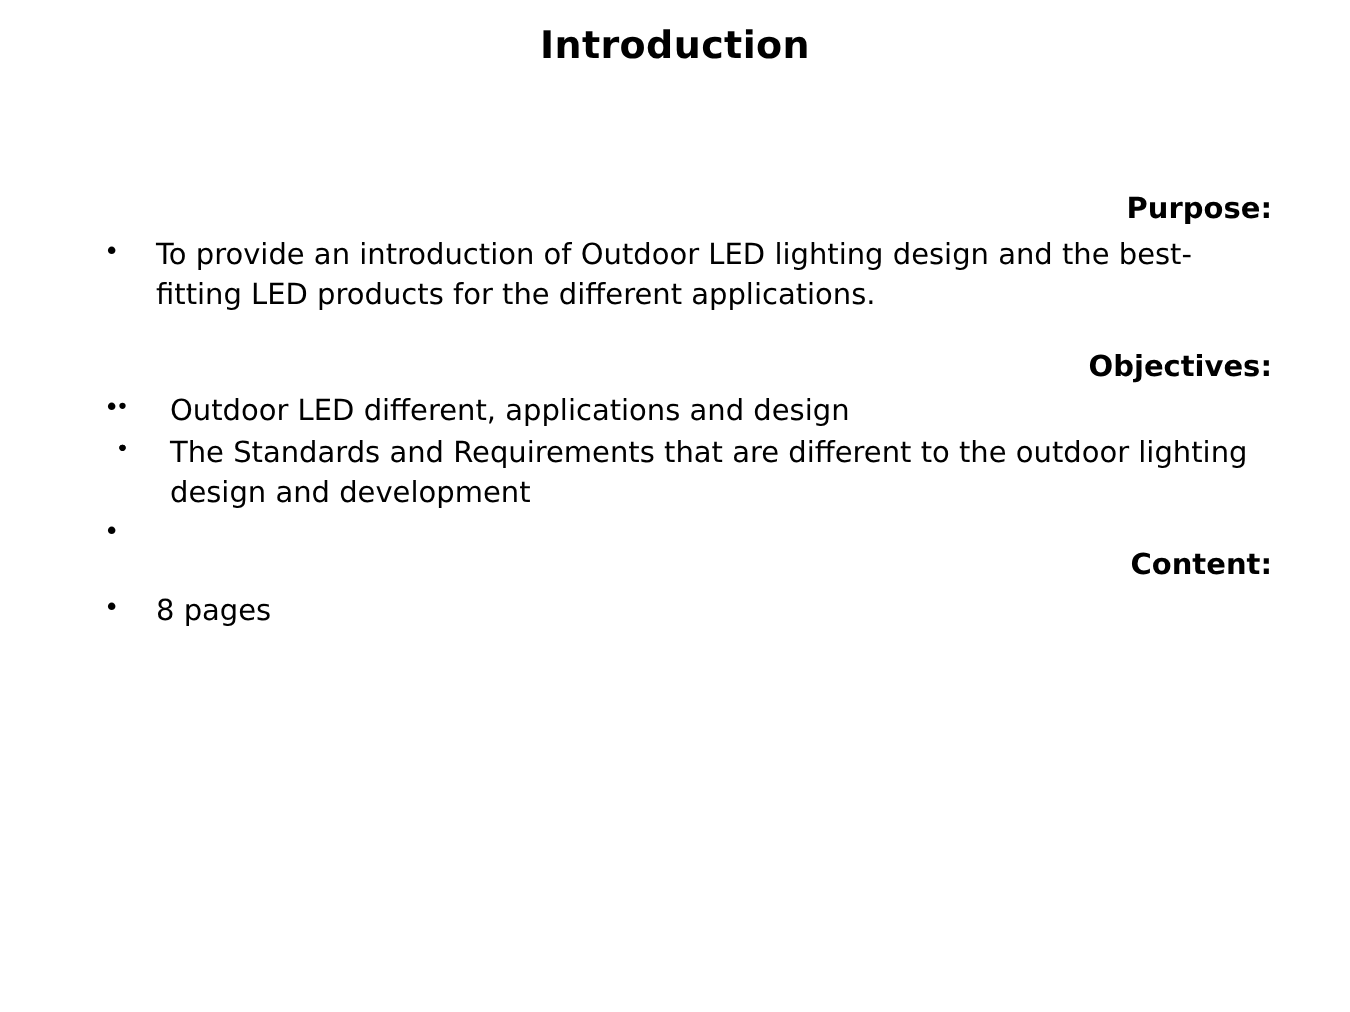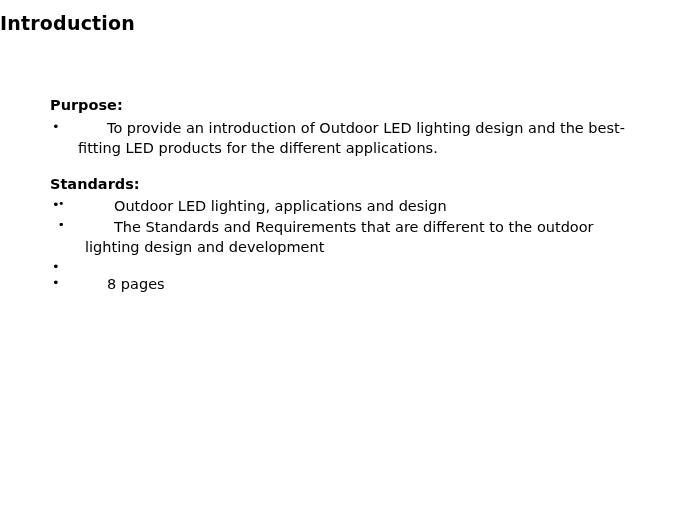--- a/index.html
+++ b/index.html
@@ -14,39 +14,41 @@
     color: #000000;
     overflow: hidden;
   }
   .slide {
     position: relative;
     width: 675px;
     height: 506px;
     box-sizing: border-box;
   }
   .slide-title {
+    text-align: center;
     font-size: 19px;
     font-weight: bold;
     margin: 12px 0 0 0;
     letter-spacing: 0.2px;
   }
   .body-area {
     position: absolute;
     left: 50px;
     top: 84px;
     width: 586px;
   }
   .section {
     margin-bottom: 0;
   }
   .section-heading {
     font-size: 14.5px;
     font-weight: bold;
     margin: 0 0 2px 0;
     line-height: 1.35;
+    text-align: right;
   }
   .bullet-list {
     list-style: none;
     margin: 0;
     padding: 0;
   }
   .bullet-l1 {
     position: relative;
     padding-left: 28px;
     font-size: 14.5px;
@@ -70,21 +72,21 @@
     font-size: 14.5px;
     line-height: 1.42;
   }
   .bullet-l2 > .marker {
     position: absolute;
     left: 8px;
     top: 0;
     font-size: 11px;
   }
   .spacer-md { height: 16px; }
-  .text-span { display: inline; margin-left: 29px; }
+  .text-span { display: inline; }
 </style>
 </head>
 <body>
 
 <div class="slide">
 
   <h1 class="slide-title">Introduction</h1>
 
   <div class="body-area">
 
@@ -94,47 +96,48 @@
         <li class="bullet-l1">
           <span class="marker">•</span>
           <span class="text-span">To provide an introduction of Outdoor LED lighting design and the best-fitting LED products for the different applications.</span>
         </li>
       </ul>
     </div>
 
     <div class="spacer-md"></div>
 
     <div class="section">
-      <div class="section-heading">Standards:</div>
+      <div class="section-heading">Objectives:</div>
       <ul class="bullet-list">
         <li class="bullet-l1">
           <span class="marker">•</span>
         </li>
         <ul class="sub-list">
           <li class="bullet-l2">
             <span class="marker">•</span>
-            <span class="text-span">Outdoor LED lighting, applications and design</span>
+            <span class="text-span">Outdoor LED different, applications and design</span>
           </li>
           <li class="bullet-l2">
             <span class="marker">•</span>
           </li>
           <li class="bullet-l2">
             <span class="marker">•</span>
             <span class="text-span">The Standards and Requirements that are different to the outdoor lighting design and development</span>
           </li>
         </ul>
         <li class="bullet-l1">
           <span class="marker">•</span>
         </li>
       </ul>
     </div>
 
     <div class="spacer-md"></div>
 
     <div class="section">
+      <div class="section-heading">Content:</div>
       <ul class="bullet-list">
         <li class="bullet-l1">
           <span class="marker">•</span>
           <span class="text-span">8 pages</span>
         </li>
       </ul>
     </div>
 
   </div>
 </div>

